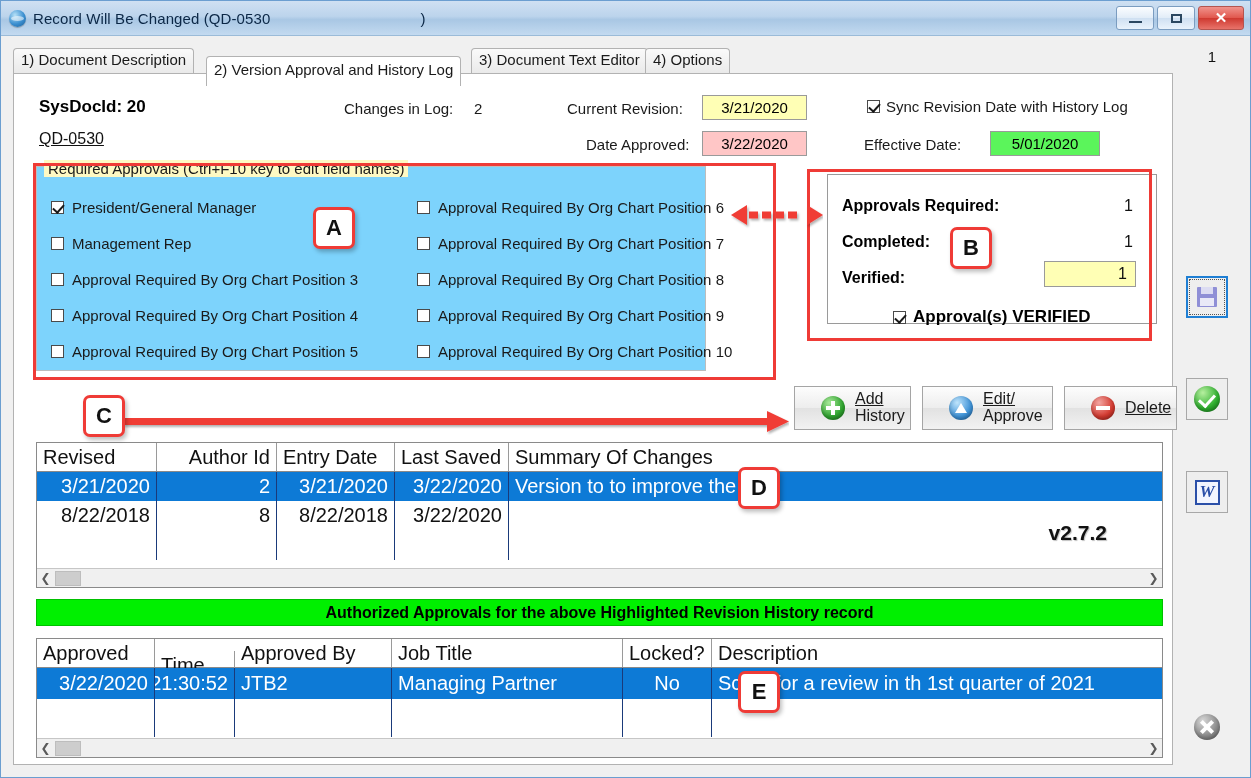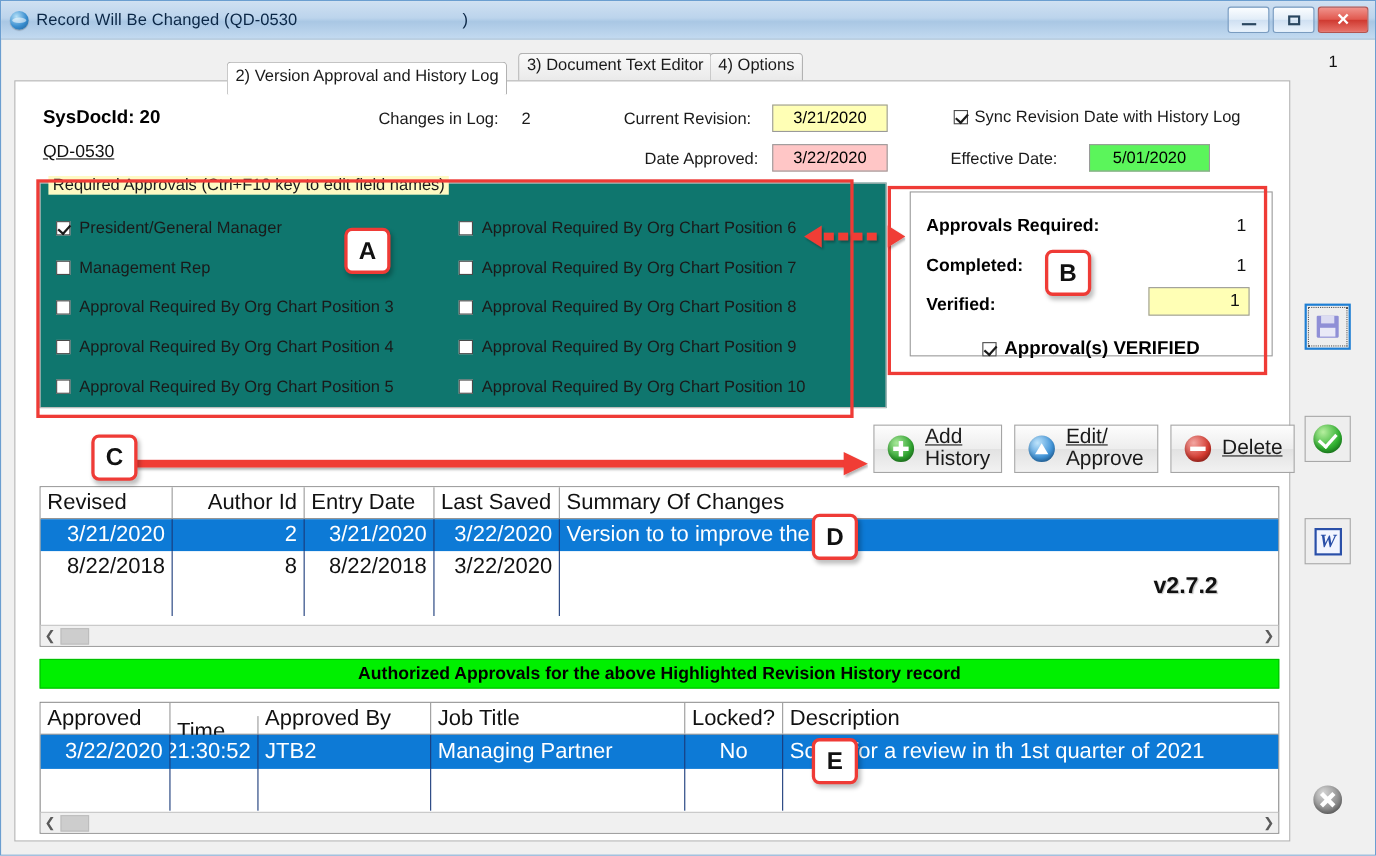--- a/index.html
+++ b/index.html
@@ -113,22 +113,22 @@
     position: relative; flex: none;
   }
   .cbx.checked:after {
     content: ""; position: absolute; left: 3px; top: 0px;
     width: 5px; height: 9px; border: solid #1a1a1a;
     border-width: 0 2px 2px 0; transform: rotate(42deg);
   }
 
   
   .ra-group {
-    position: absolute; left: 22px; top: 92px; width: 770px; height: 205px;
-    border: 1px solid #bdbdbd; background: #0f766e;
+    position: absolute; left: 22px; top: 92px; width: 670px; height: 205px;
+    border: 1px solid #bdbdbd; background: #7dd3fc;
   }
   .ra-legend {
     position: absolute; left: 30px; top: 86px; background: #fef9c3;
     padding: 0 4px; font-size: 15px; color: #1a1a1a; z-index: 3;
   }
   .ra-col { position: absolute; top: 22px; }
   .ra-col.left  { left: 14px; }
   .ra-col.right { left: 380px; }
   .ra-item {
     height: 36px; display: flex; align-items: center; gap: 8px;
@@ -169,22 +169,22 @@
   .tip {
     position: absolute; left: 125px; top: 321px;
     font-size: 13.5px; font-weight: bold; color: #0a8a0a; white-space: nowrap;
   }
 
   
   .abtn {
     position: absolute; top: 312px; height: 44px;
     background: linear-gradient(to bottom,#fdfdfd,#ededed 50%,#e2e2e2 51%,#f2f2f2);
     border: 1px solid #a5a5a5;
-    display: flex; align-items: center; gap: 10px; padding-left: 12px;
-    font-size: 19px; color: #1a1a1a; line-height: 1.05;
+    display: flex; align-items: center; gap: 10px; padding-left: 26px;
+    font-size: 16px; color: #1a1a1a; line-height: 1.05;
   }
   .abtn.add  { left: 780px; width: 117px; }
   .abtn.edit { left: 908px; width: 131px; }
   .abtn.del  { left: 1050px; width: 113px; }
   .circ { width: 24px; height: 24px; border-radius: 50%; flex: none; position: relative;
           box-shadow: inset 0 -2px 4px rgba(0,0,0,.25); }
   .circ.green { background: radial-gradient(circle at 34% 28%, #a8e89a 0%, #2fa52f 60%, #1b6e1b 100%); }
   .circ.blue  { background: radial-gradient(circle at 34% 28%, #bfe4fb 0%, #3f93d8 60%, #1c5e9a 100%); }
   .circ.red   { background: radial-gradient(circle at 34% 28%, #f2a6a2 0%, #d43a30 60%, #951f19 100%); }
   .circ .plus-h, .circ .plus-v, .circ .minus {
@@ -319,20 +319,21 @@
         </div>
       <div class="tb-btn close">
           <span>✕</span>
         </div>
     </div>
   </div>
 
   <div class="page-num">1</div>
 
   <div class="tabstrip">
+    <div class="tab" style="left:0px;">1) Document Description</div>
     <div class="tab active" style="left:193px;">2) Version Approval and History Log</div>
     <div class="tab" style="left:458px;">3) Document Text Editor</div>
     <div class="tab" style="left:632px;">4) Options</div>
   </div>
 
   <div class="panel">
 
     <div class="sysdoc">
       <span class="lbl">SysDocId</span><span>: 20</span>
     </div>

